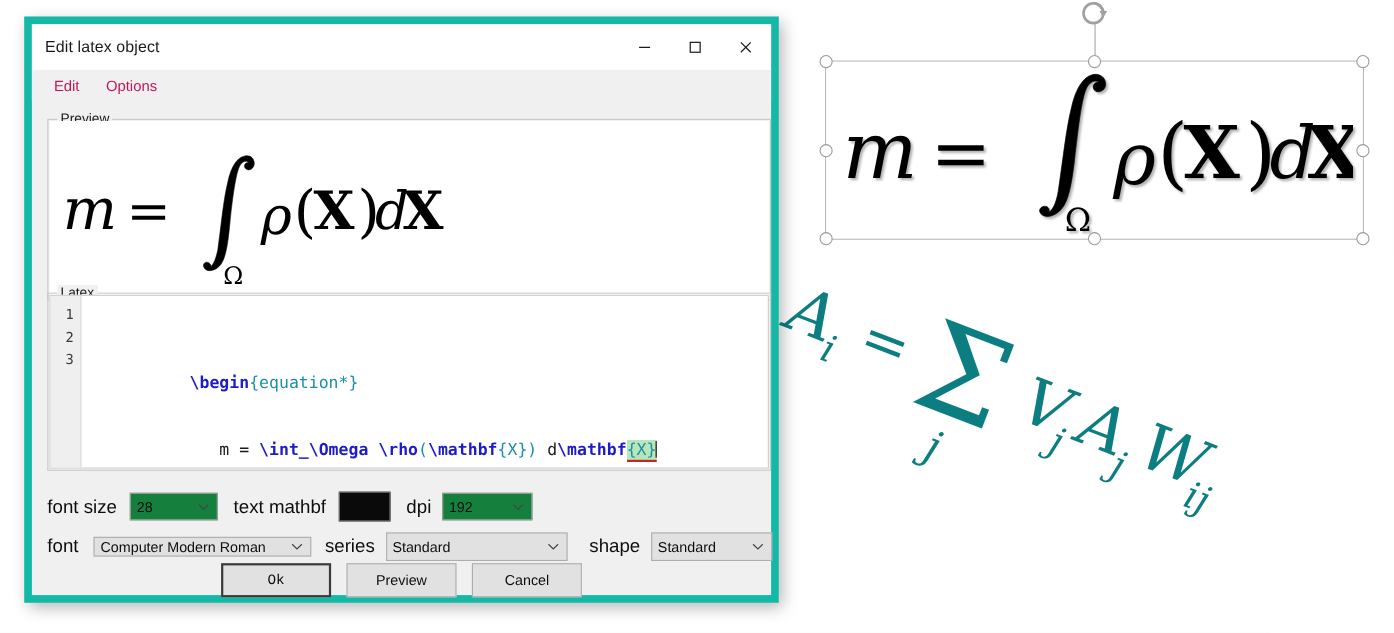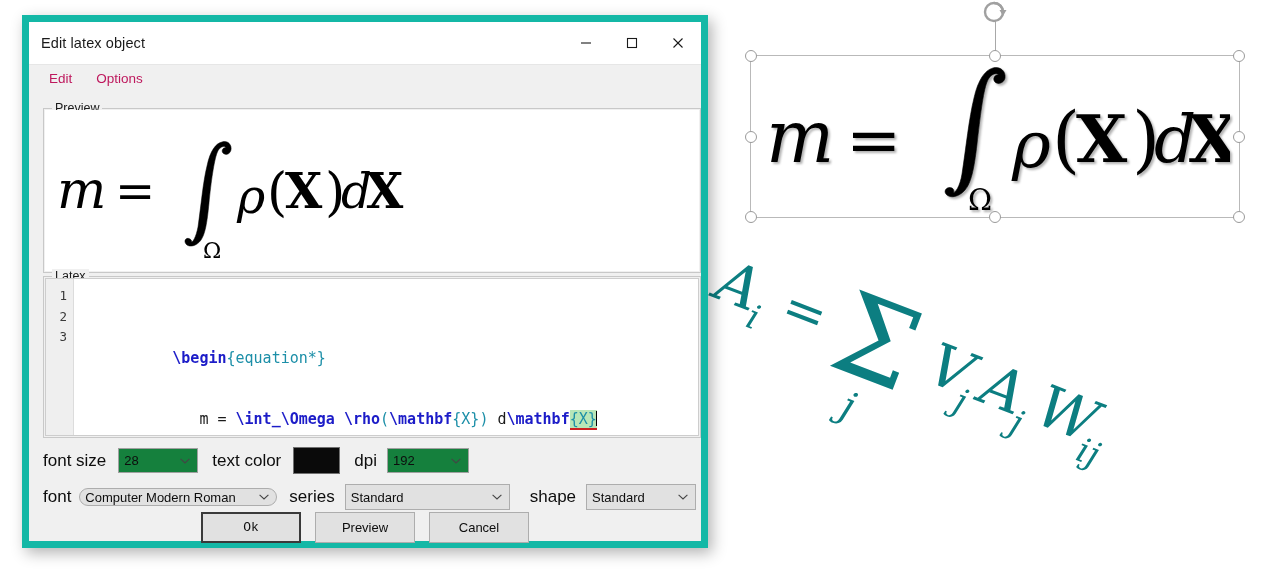--- a/index.html
+++ b/index.html
@@ -185,21 +185,21 @@
     overflow: hidden;
   }
   #preview-eq {
     position: absolute;
     left: 6px;
     top: 8px;
   }
 
   #latex-group {
     left: 14px;
-    top: 254px;
+    top: 244px;
     width: 658px;
     height: 162px;
   }
   #code-surface {
     position: absolute;
     inset: 1px;
     background: #ffffff;
     border: 1px solid #cdcdcd;
     box-sizing: border-box;
     display: flex;
@@ -285,21 +285,21 @@
     position: absolute;
     right: 7px;
     top: 50%;
     transform: translateY(-50%);
     width: 10px;
     height: 6px;
   }
 
   #font-size-combo { width: 80px; margin-left: 12px; }
   #dpi-combo       { width: 82px; margin-left: 10px; }
-  #font-combo      { width: 198px; height: 18px; margin-left: 8px; border-radius: 12px; }
+  #font-combo      { width: 198px; height: 18px; margin-left: 14px; }
   #series-combo    { width: 165px; height: 26px; margin-left: 10px; }
   #shape-combo     { width: 110px; height: 26px; margin-left: 10px; }
 
   #color-swatch {
     width: 47px;
     height: 27px;
     background: #0a0a0a;
     border: 1px solid #707070;
     box-sizing: border-box;
     margin-left: 12px;
@@ -475,21 +475,21 @@
   </div>
 
   <div class="form-row" id="row-1">
     <span class="field-label">font size</span>
     <div class="combo editable" id="font-size-combo">
       <span>28</span>
       <svg class="arrow" viewBox="0 0 10 6">
         <path d="M0.6 0.8 L5 5 L9.4 0.8" fill="none" stroke="#454545" stroke-width="1.1"></path>
       </svg>
     </div>
-    <span class="field-label" id="label-text-color">text color</span>
+    <span class="field-label" id="label-text-color">text mathbf</span>
     <div id="color-swatch"></div>
     <span class="field-label" id="label-dpi">dpi</span>
     <div class="combo editable" id="dpi-combo">
       <span>192</span>
       <svg class="arrow" viewBox="0 0 10 6">
         <path d="M0.6 0.8 L5 5 L9.4 0.8" fill="none" stroke="#454545" stroke-width="1.1"></path>
       </svg>
     </div>
   </div>
 

